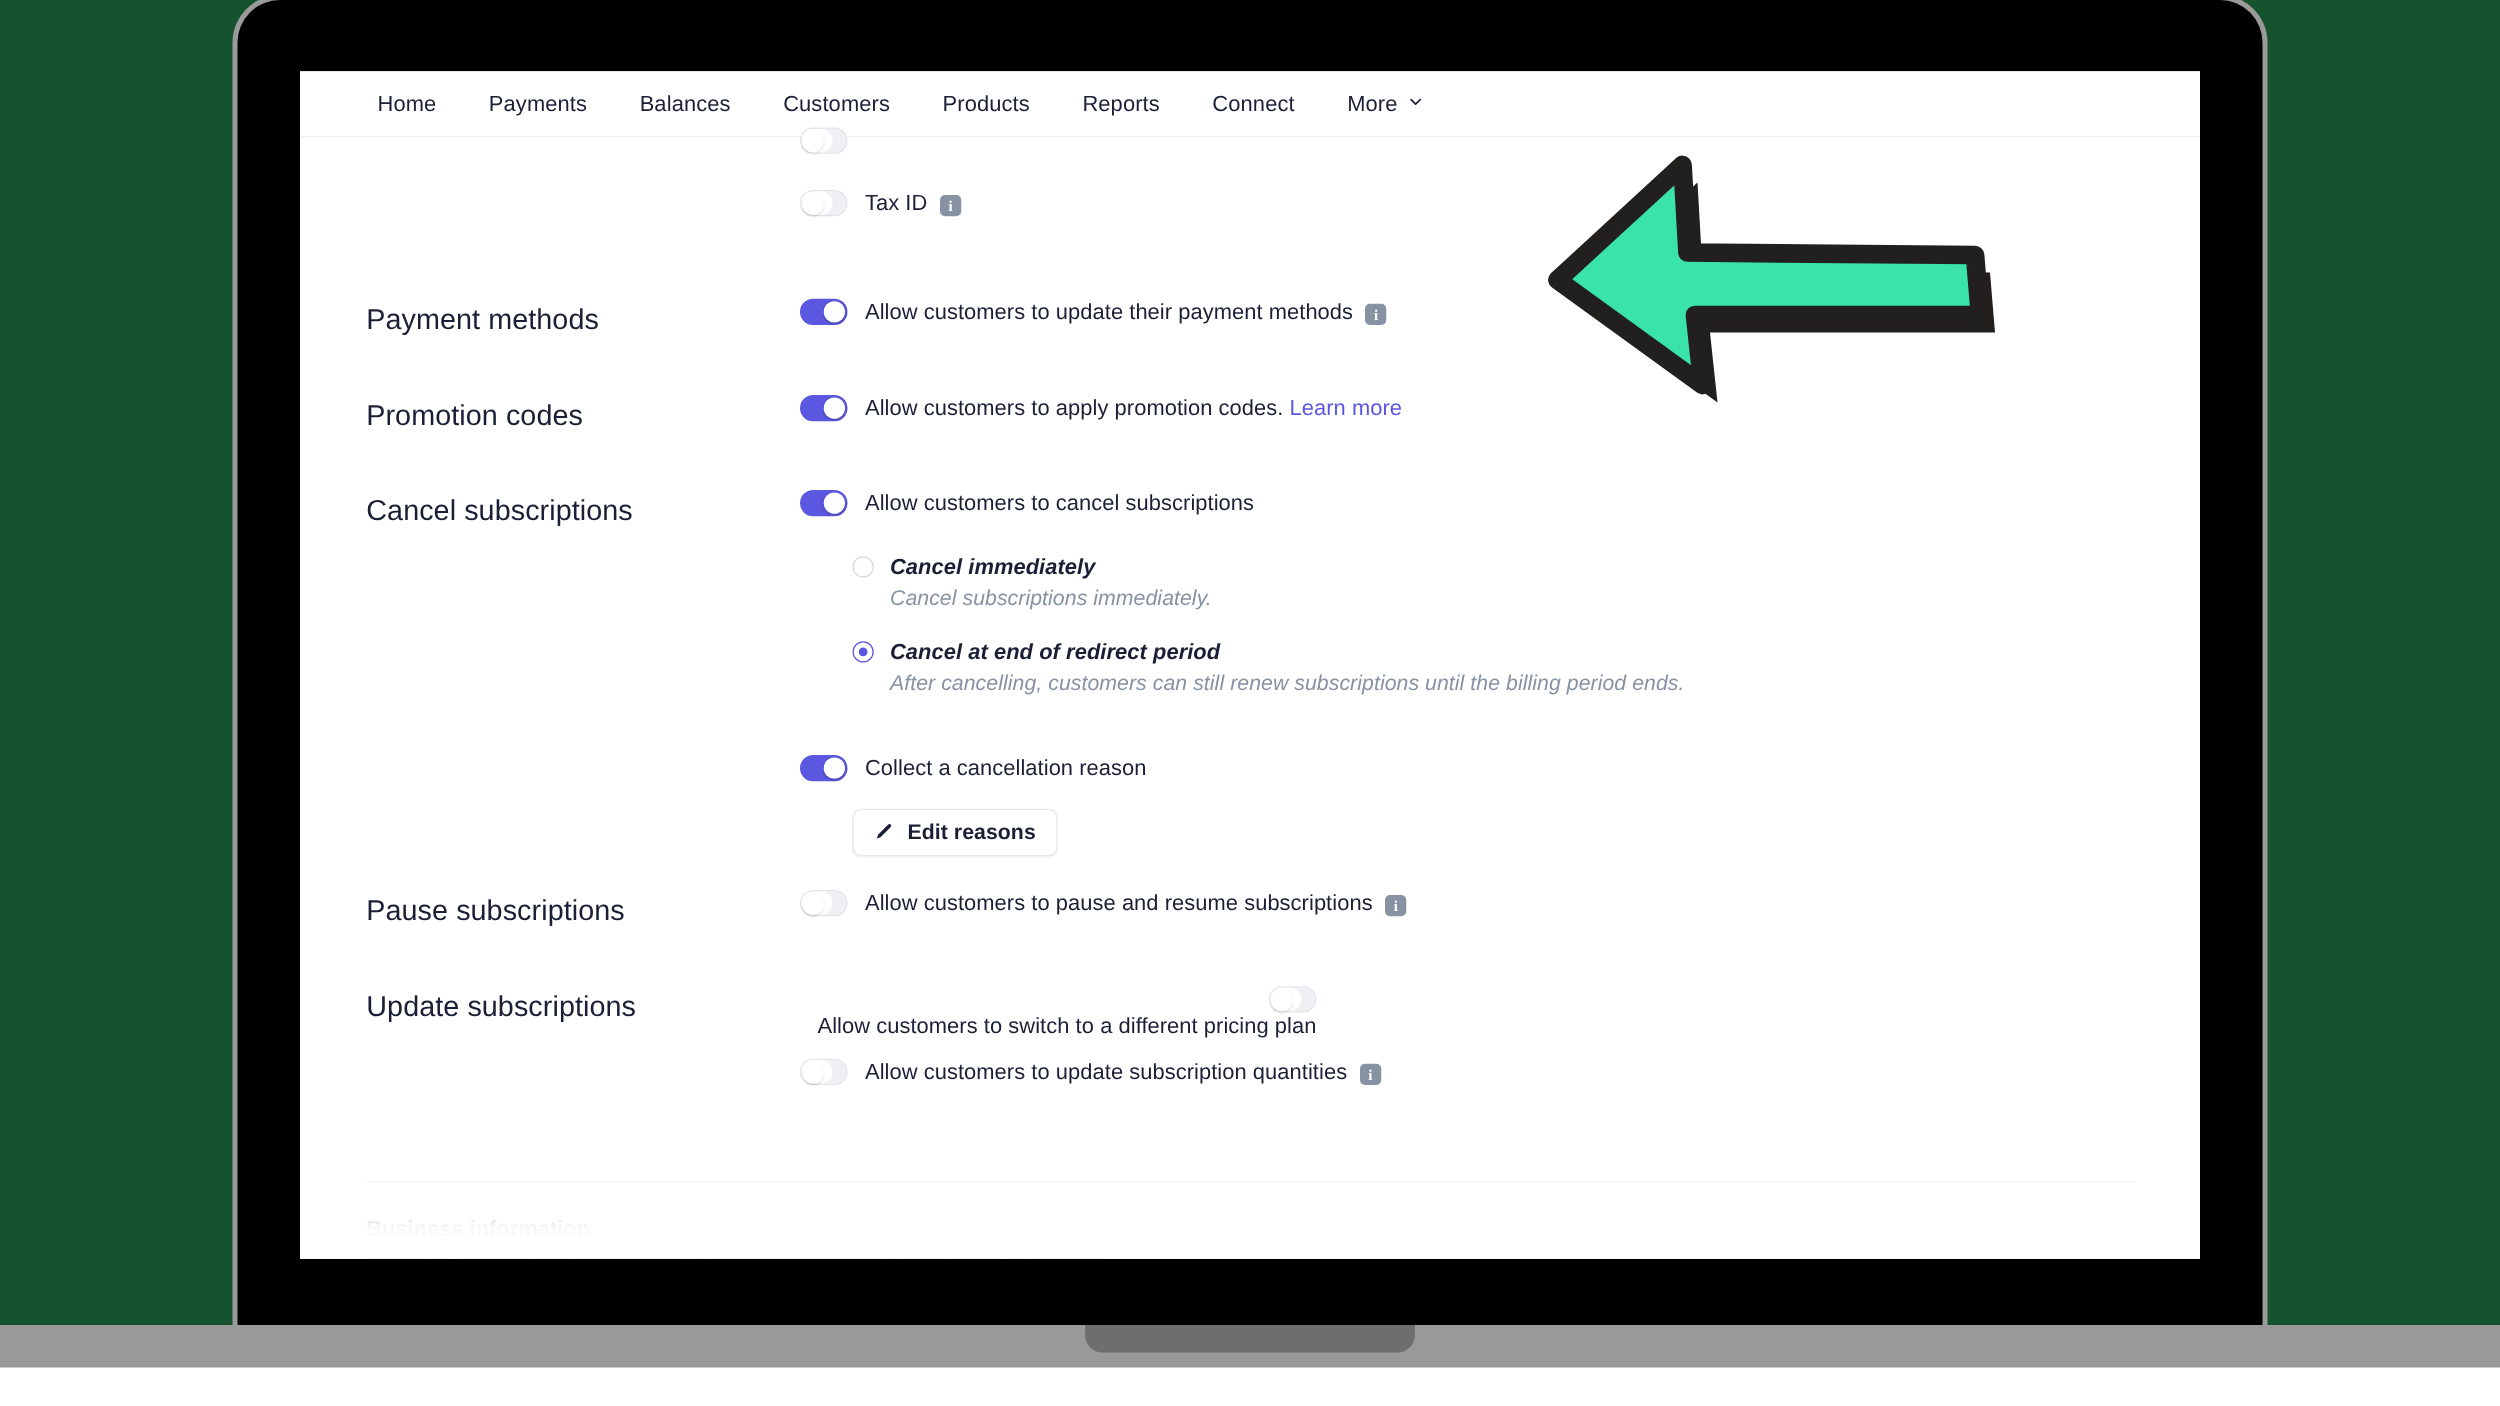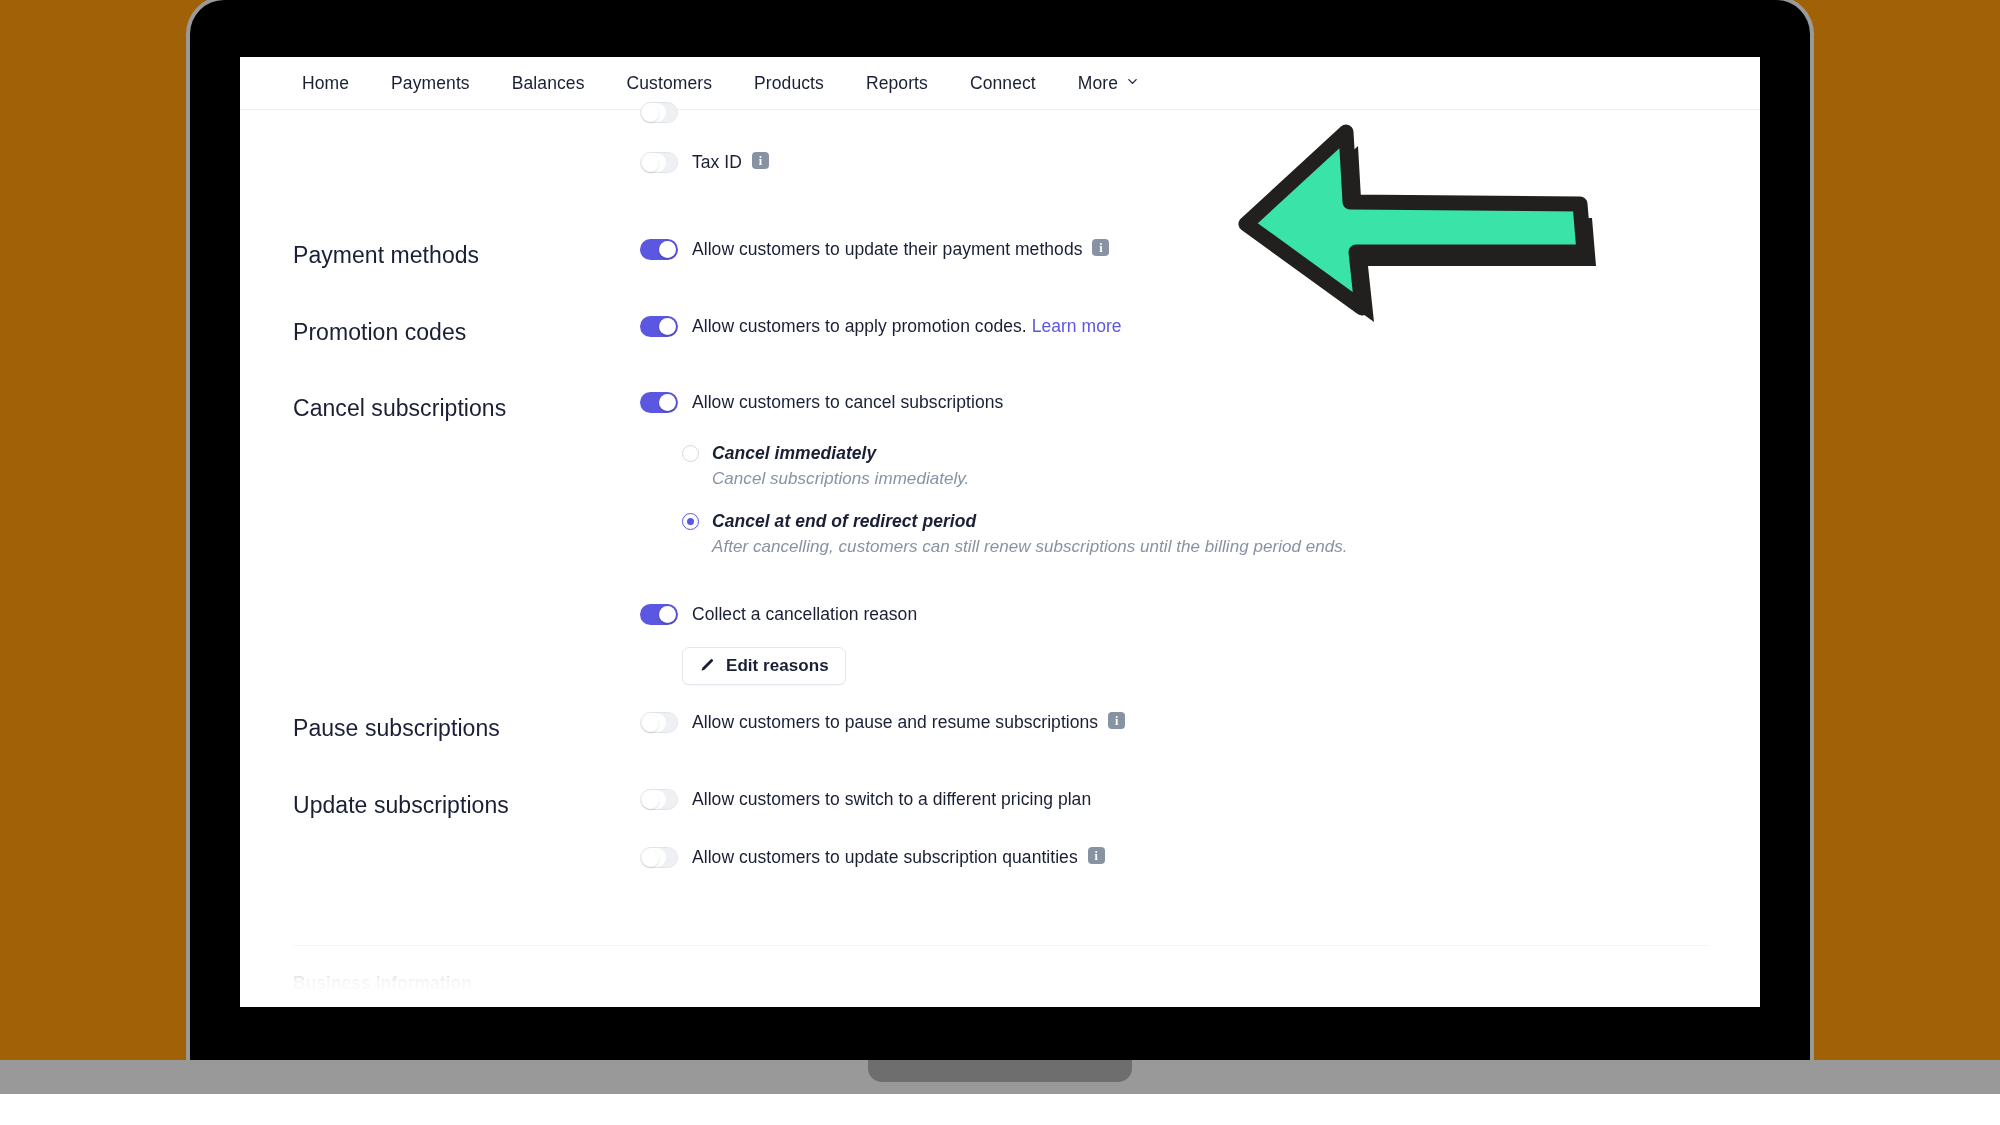--- a/index.html
+++ b/index.html
@@ -1,19 +1,19 @@
 <!DOCTYPE html>
 <html><head>
 <meta charset="utf-8">
 <style>
   * { margin:0; padding:0; box-sizing:border-box; }
   html,body{ width:2000px; height:1125px; background:#ffffff; overflow:hidden; }
   body{ font-family:"Liberation Sans", sans-serif; }
 
-  .stage{ position:relative; width:2000px; height:1125px; background:#a16207; }
+  .stage{ position:relative; width:2000px; height:1125px; background:#14532d; }
 
   
   .laptop-lid{
     position:absolute; left:190px; top:0px; width:1620px; height:1065px;
     background:#000000; border-radius:34px 34px 6px 6px;
     box-shadow: 0 0 0 4px #9a9a9a;
   }
   .laptop-base{
     position:absolute; left:0px; top:1060px; width:2000px; height:35px;
     background:#999999;
@@ -49,21 +49,21 @@
 
   
   .content{
     position:absolute; left:0; top:53px; width:100%; height:897px;
     background:#fff;
   }
   .lbl{
     position:absolute; left:53px; font-size:23px; color:#1a1f36;
     white-space:nowrap; letter-spacing:0.05px;
   }
-  .ctrl{ position:absolute; left:400px; display:flex; align-items:flex-start; }
+  .ctrl{ position:absolute; left:400px; display:flex; align-items:flex-end; }
 
   
   .toggle{
     display:inline-block; width:38px; height:21px; border-radius:11px;
     position:relative; flex:none; cursor:pointer;
   }
   .toggle.on{ background:#5b57e0; }
   .toggle.off{ background:#ffffff; border:1px solid #dfe3ea;
                box-shadow:inset -11px 0 0 0 #eef0f4; }
   .toggle .knob{
@@ -258,21 +258,21 @@
       <div class="lbl" style="top:605px;">Pause subscriptions</div>
       <div class="ctrl" style="top:602px;">
         <span class="toggle off">
             <span class="knob"></span>
           </span>
         <span class="opt-text">Allow customers to pause and resume subscriptions</span>
         <span class="info-icon">i</span>
       </div>
 
       <div class="lbl" style="top:682px;">Update subscriptions</div>
-      <div class="ctrl" style="top:679px;">
+      <div class="ctrl" style="top:679px;flex-direction:column;">
         <span class="toggle off">
             <span class="knob"></span>
           </span>
         <span class="opt-text">Allow customers to switch to a different pricing plan</span>
       </div>
       <div class="ctrl" style="top:737px;">
         <span class="toggle off">
             <span class="knob"></span>
           </span>
         <span class="opt-text">Allow customers to update subscription quantities</span>

